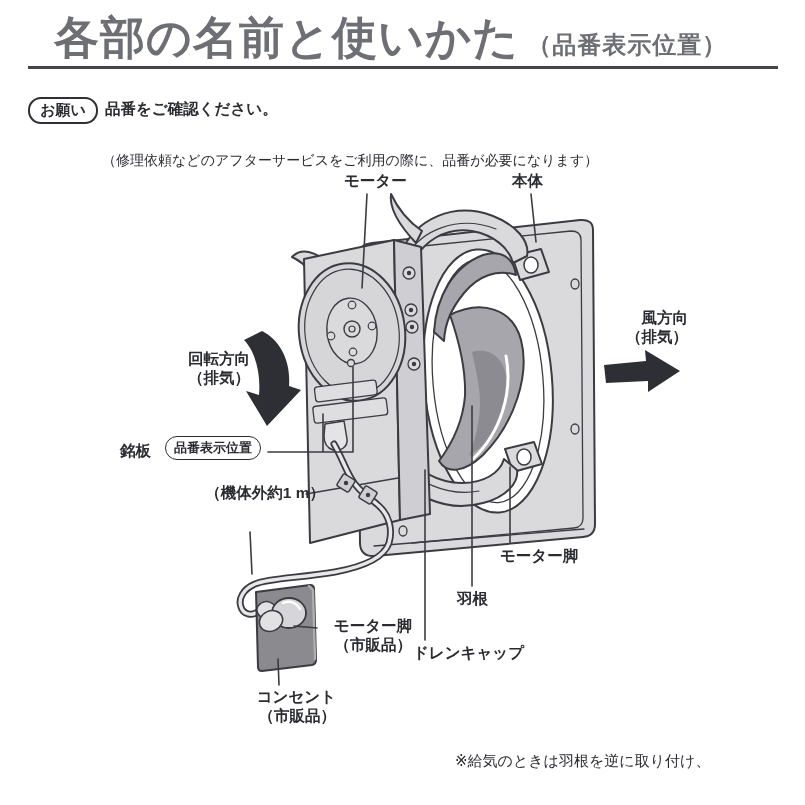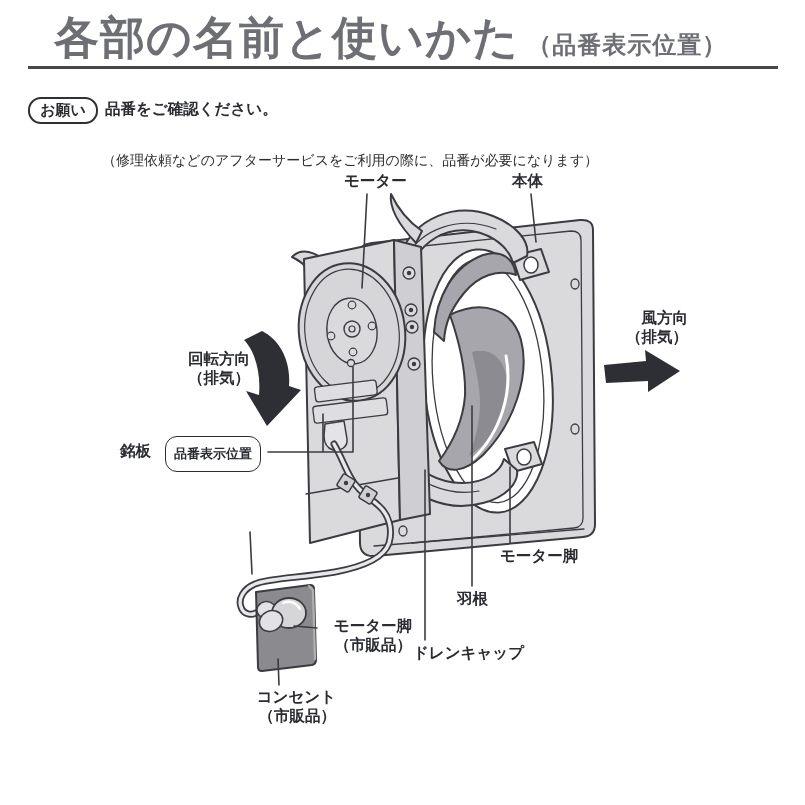--- a/index.html
+++ b/index.html
@@ -26,21 +26,21 @@
   }
   .notice-heading { left:105px; top:99px; font-size:15.5px; font-weight:bold; }
   .notice-detail  { left:102px; top:120px; font-size:14px;margin-top:32px; }
   
   .lbl { position:absolute; font-size:15.5px; font-weight:bold; line-height:19px;
          white-space:nowrap; color:#2b2c31; }
   .lbl.center { text-align:right; }
   .lbl span { display:block; }
   .np-badge {
     left:165px; top:436px; font-size:13px; font-weight:bold;
-    border:1.5px solid #2b2c31; border-radius:12px; padding:8px 8px;
+    border:1.5px solid #2b2c31; border-radius:12px; padding:2px 8px;
     background:#fff;
   }
   
   .footnote { left:455px; top:749px; font-size:15px; line-height:23px; }
   .footnote .l2 { padding-left:13px; }
   svg { position:absolute; left:0; top:0; }
 </style>
 </head>
 <body>
 
@@ -181,30 +181,32 @@
 
 <div class="lbl center" style="left:600px; top:308px; width:88px;">
   <span>風方向</span>
   <span>（排気）</span>
 </div>
 
 <div class="lbl" style="left:120px; top:441px;">銘板</div>
 <div class="abs np-badge">品番表示位置</div>
 
 <div class="lbl center" style="left:185px; top:483px; width:140px;">
+  <span>（機体外約1 m）</span>
 </div>
 
 <div class="lbl center" style="left:320px; top:616px; width:92px;">
   <span>モーター脚</span>
   <span>（市販品）</span>
 </div>
 
 <div class="lbl center" style="left:244px; top:687px; width:92px;">
   <span>コンセント</span>
   <span>（市販品）</span>
 </div>
 
 <div class="lbl" style="left:413px; top:643px;">ドレンキャップ</div>
 <div class="lbl" style="left:457px; top:589px;">羽根</div>
 <div class="lbl" style="left:500px; top:546px;">モーター脚</div>
 
 <div class="abs footnote">
+  <div>※給気のときは羽根を逆に取り付け、</div>
 </div>
 
 </body></html>

